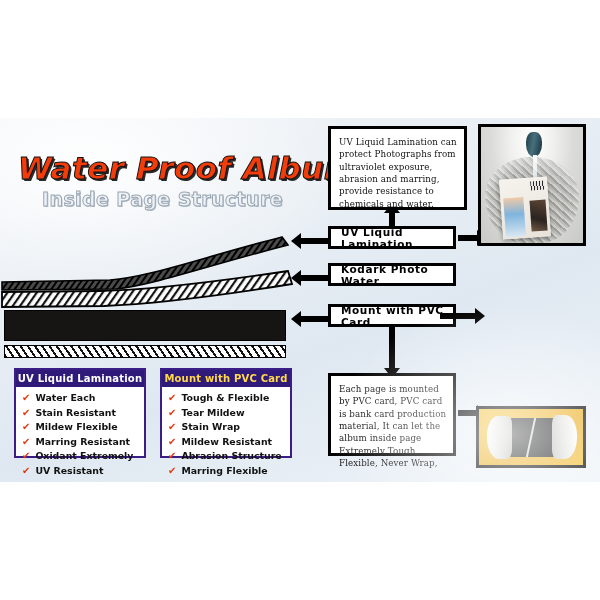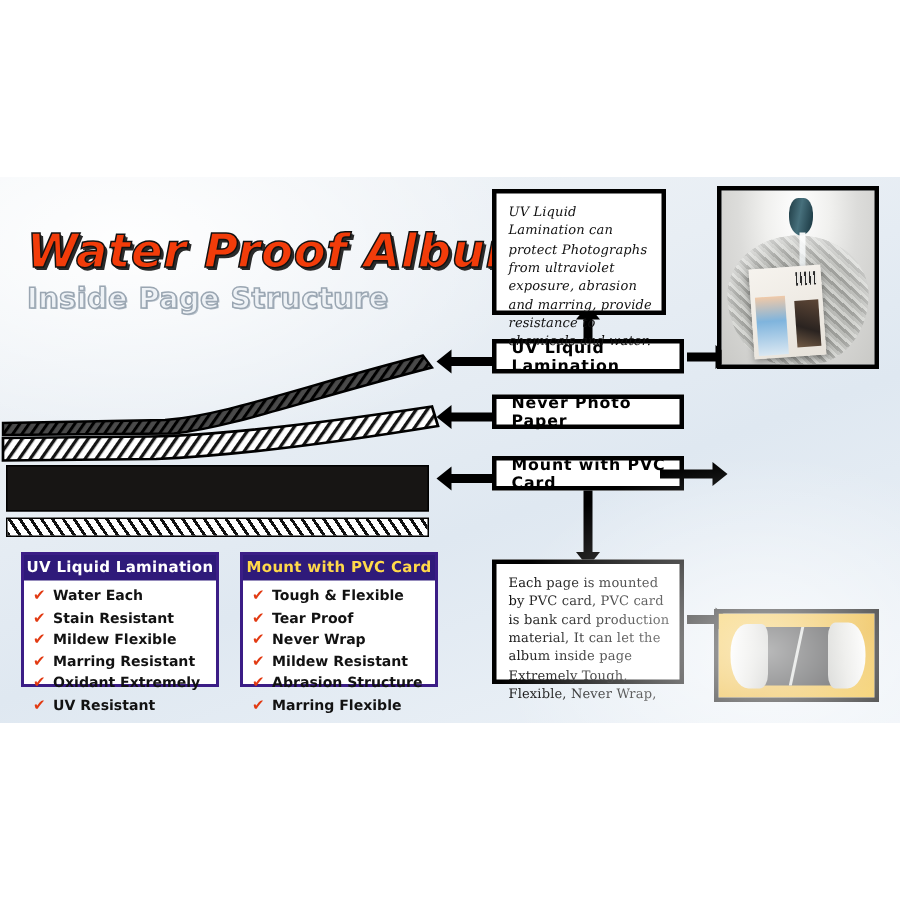--- a/index.html
+++ b/index.html
@@ -40,21 +40,21 @@
        1px 1px 0 #3a3a3a;
     white-space:nowrap;
     line-height:1.05;
   }
   .title-sub{
     font-family:"DejaVu Sans", sans-serif;
     font-weight:bold;font-size:19px;letter-spacing:.4px;
     color:#eef2f6;
     -webkit-text-stroke:1px #9aa6b2;
     text-shadow:1px 1px 0 #b9c3cd;
-    margin-top:3px;white-space:nowrap;
+    margin-top:3px;white-space:nowrap;margin-left:24px;
   }
 
   
   #layers{left:0px;top:112px;width:300px;height:105px;}
   .hatch{
     background-color:#ffffff;
     background-image:repeating-linear-gradient(56deg,#111 0 2px,#ffffff 2px 6px);
     border:1.5px solid #000;
     box-sizing:border-box;
   }
@@ -178,29 +178,29 @@
     </div>
 
     <div class="arrow-l" style="left:300px;top:120px;width:28px;"></div>
     <div class="arrow-l" style="left:300px;top:157px;width:28px;"></div>
     <div class="arrow-l" style="left:300px;top:198px;width:28px;"></div>
 
     <div class="abs flowbox" style="left:328px;top:108px;width:128px;height:23px;">
       <span>UV Liquid Lamination</span>
     </div>
     <div class="abs flowbox" style="left:328px;top:145px;width:128px;height:23px;">
-      <span>Never Photo Paper</span>
+      <span>Kodark Photo Water</span>
     </div>
     <div class="abs flowbox" style="left:328px;top:186px;width:128px;height:23px;">
       <span>Mount with PVC  Card</span>
     </div>
 
     <div class="arrow-u" style="left:389px;top:94px;height:16px;"></div>
 
-    <div class="abs descbox" style="left:328px;top:8px;width:116px;height:84px;font-style:italic;">UV Liquid Lamination can protect Photographs from ultraviolet exposure, abrasion and marring, provide resistance to chemicals and water.</div>
+    <div class="abs descbox" style="left:328px;top:8px;width:139px;height:84px;">UV Liquid Lamination can protect Photographs from ultraviolet exposure, abrasion and marring, provide resistance to chemicals and water.</div>
 
     <div class="arrow-r" style="left:458px;top:117px;width:20px;"></div>
     <div class="arrow-r" style="left:440px;top:195px;width:36px;"></div>
     <div class="arrow-r" style="left:458px;top:292px;width:20px;"></div>
 
     <div class="arrow-d" style="left:389px;top:209px;height:42px;"></div>
 
     <div class="abs descbox" style="left:328px;top:255px;width:128px;height:83px;">Each page is mounted by PVC card, PVC card is bank card production material, It can let the album inside page Extremely Tough, Flexible, Never Wrap,</div>
 
     <div class="abs panel" style="left:14px;top:250px;width:132px;height:90px;">
@@ -235,25 +235,25 @@
 
     <div class="abs panel" style="left:160px;top:250px;width:132px;height:90px;">
       <div class="panel-head gold">Mount with PVC  Card</div>
       <ul>
         <li>
             <span class="chk">✔</span>
             <span>Tough &amp;  Flexible</span>
           </li>
         <li>
             <span class="chk">✔</span>
-            <span>Tear Proof</span>
-          </li>
-        <li>
-            <span class="chk">✔</span>
-            <span>Never Wrap</span>
+            <span>Tear Mildew</span>
+          </li>
+        <li>
+            <span class="chk">✔</span>
+            <span>Stain Wrap</span>
           </li>
         <li>
             <span class="chk">✔</span>
             <span>Mildew Resistant</span>
           </li>
         <li>
             <span class="chk">✔</span>
             <span>Abrasion Structure</span>
           </li>
         <li>

